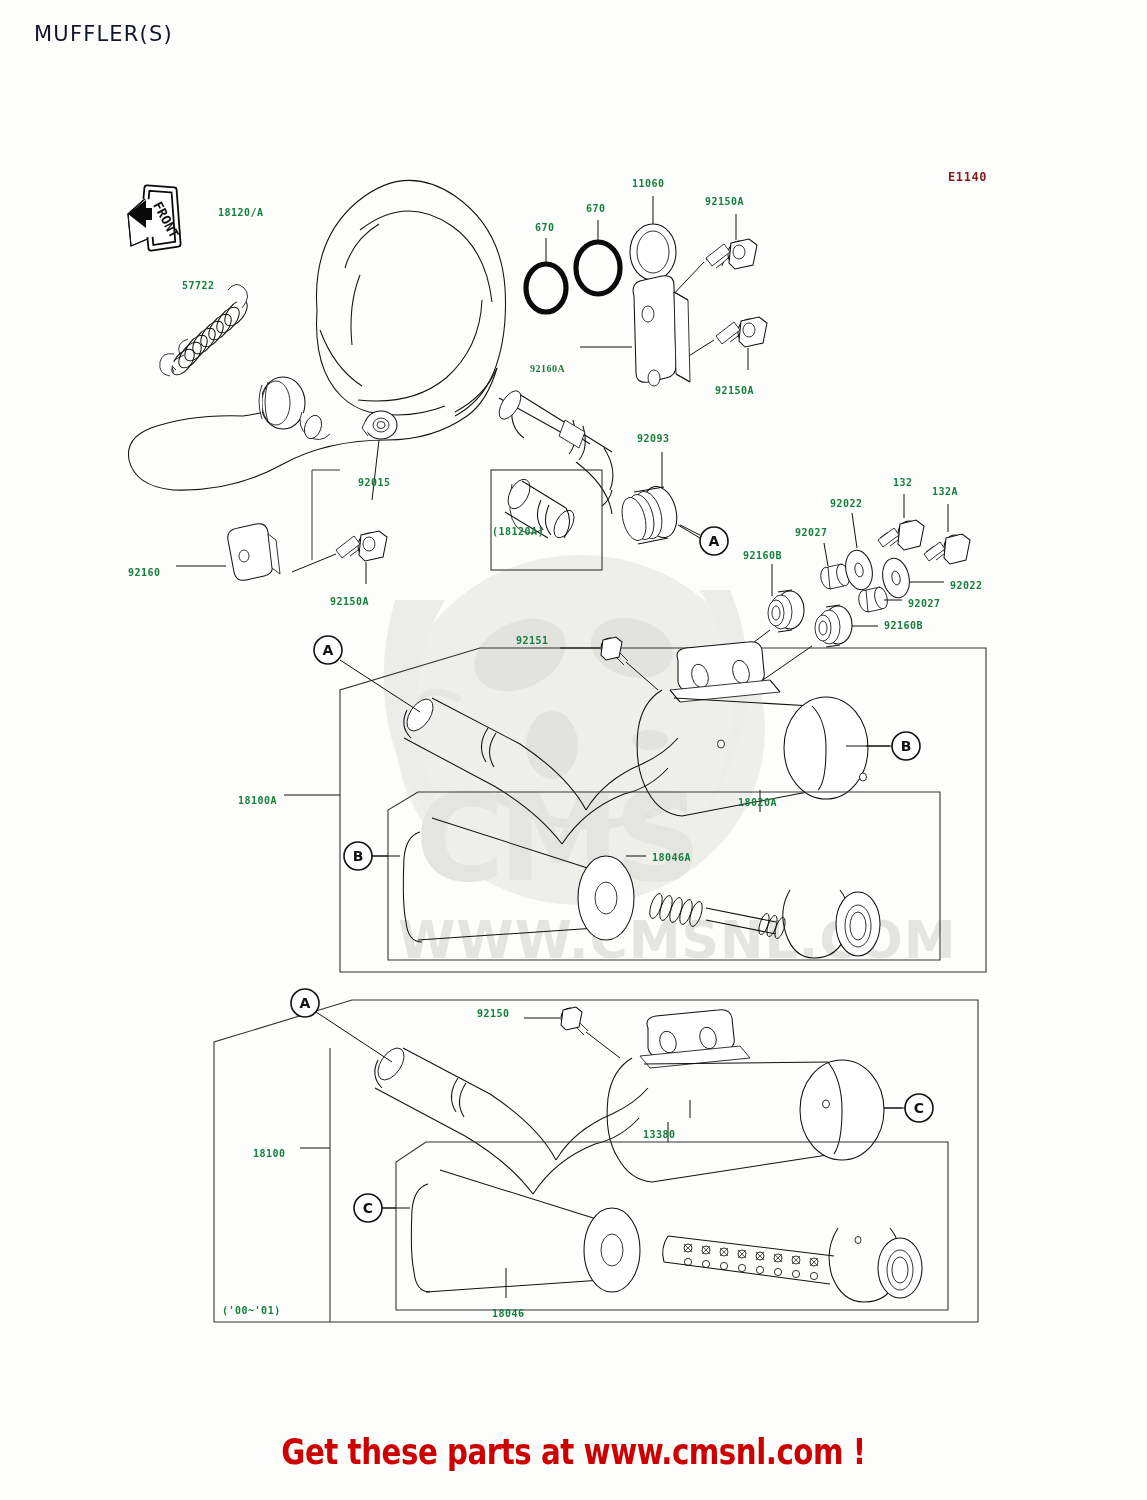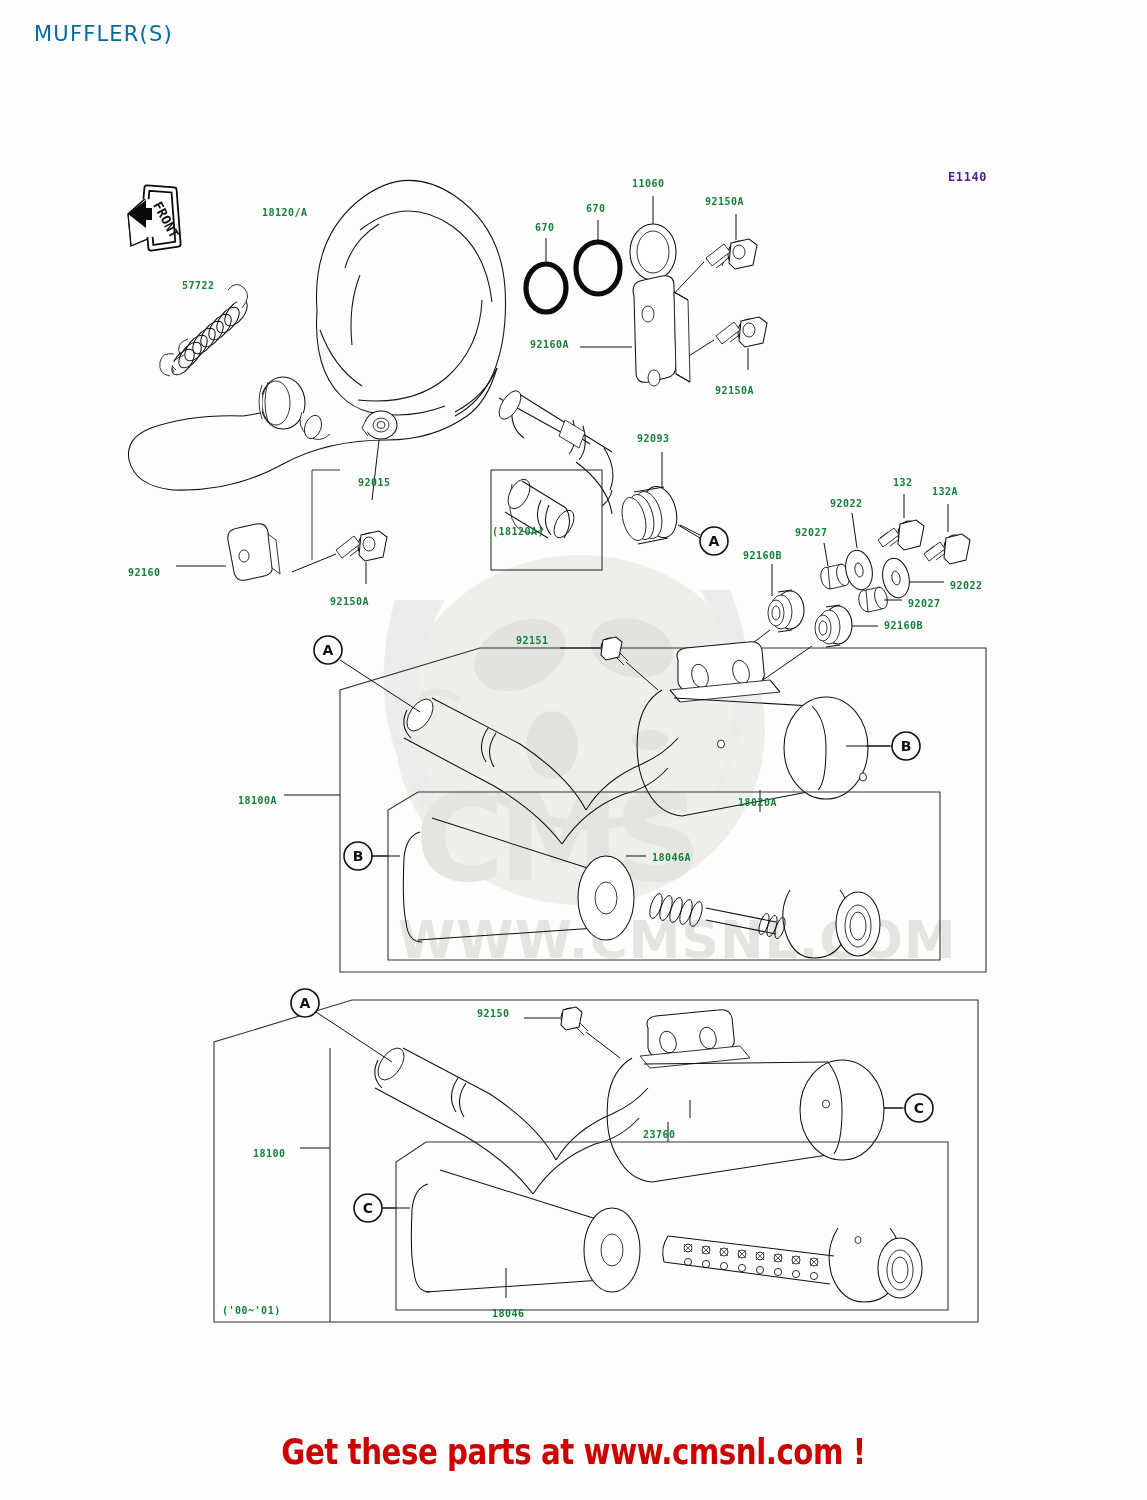--- a/index.html
+++ b/index.html
@@ -4,27 +4,27 @@
 <title>MUFFLER(S)</title>
 <style>
   html,body{margin:0;padding:0;background:#fdfdfb;}
   body{
     width:1147px;height:1500px;position:relative;overflow:hidden;
     font-family:"DejaVu Sans","Liberation Sans",sans-serif;
     background:#fdfdfb;
   }
   #page-title{
     position:absolute;left:34px;top:22px;
-    font-size:21px;letter-spacing:1.2px;color:#0369a1;
+    font-size:21px;letter-spacing:1.2px;color:#0f172a;
     font-family:"DejaVu Sans","Liberation Sans",sans-serif;
     font-weight:400;
   }
   #ref-code{
     position:absolute;left:948px;top:170px;
-    font-size:12px;font-weight:bold;color:#4c1d95;letter-spacing:0.6px;
+    font-size:12px;font-weight:bold;color:#7f1d1d;letter-spacing:0.6px;
     font-family:"DejaVu Sans Mono","Liberation Mono",monospace;
   }
   #footer-text{
     position:absolute;left:0;top:1432px;width:1147px;text-align:center;
     color:#cc0000;font-size:35px;font-weight:bold;letter-spacing:-0.5px;
     font-family:"DejaVu Sans Condensed","Liberation Sans",sans-serif;
     transform:scaleX(0.93);
   }
   #diagram{position:absolute;left:0;top:0;width:1147px;height:1420px;}
   .lbl{
@@ -565,44 +565,44 @@
   <path class="lead" d="M340 660 L420 712"></path>
   <path class="lead" d="M892 746 L866 746"></path>
   <path class="lead" d="M372 856 L400 856"></path>
   <path class="lead" d="M316 1012 L392 1062"></path>
   <path class="lead" d="M905 1108 L884 1108"></path>
   <path class="lead" d="M382 1208 L410 1208"></path>
 
 </svg>
 </div>
 
-<div class="lbl" style="left:218px;top:207px;margin-left:44px;">18120/A</div>
+<div class="lbl" style="left:218px;top:207px;">18120/A</div>
 <div class="lbl" style="left:182px;top:280px;">57722</div>
 <div class="lbl" style="left:535px;top:222px;">670</div>
 <div class="lbl" style="left:586px;top:203px;">670</div>
 <div class="lbl" style="left:632px;top:178px;">11060</div>
 <div class="lbl" style="left:705px;top:196px;">92150A</div>
-<div class="lbl" style="left:530px;top:339px;">92160A</div>
+<div class="lbl" style="left:530px;top:363px;font-family:Liberation Serif, serif;">92160A</div>
 <div class="lbl" style="left:715px;top:385px;">92150A</div>
 <div class="lbl" style="left:358px;top:477px;text-align:center;">92015</div>
 <div class="lbl" style="left:637px;top:433px;">92093</div>
 <div class="lbl" style="left:128px;top:567px;">92160</div>
 <div class="lbl" style="left:330px;top:596px;">92150A</div>
 <div class="lbl" style="left:492px;top:526px;">(18120A)</div>
 <div class="lbl" style="left:830px;top:498px;">92022</div>
 <div class="lbl" style="left:893px;top:477px;">132</div>
 <div class="lbl" style="left:932px;top:486px;">132A</div>
 <div class="lbl" style="left:795px;top:527px;">92027</div>
 <div class="lbl" style="left:743px;top:550px;">92160B</div>
 <div class="lbl" style="left:950px;top:580px;">92022</div>
 <div class="lbl" style="left:908px;top:598px;">92027</div>
 <div class="lbl" style="left:884px;top:620px;">92160B</div>
 <div class="lbl" style="left:516px;top:635px;">92151</div>
 <div class="lbl" style="left:238px;top:795px;">18100A</div>
 <div class="lbl" style="left:738px;top:797px;">18020A</div>
 <div class="lbl" style="left:652px;top:845px;margin-top:7px;">18046A</div>
 <div class="lbl" style="left:477px;top:1008px;">92150</div>
-<div class="lbl" style="left:643px;top:1129px;">23760</div>
+<div class="lbl" style="left:643px;top:1129px;">13380</div>
 <div class="lbl" style="left:253px;top:1148px;">18100</div>
 <div class="lbl" style="left:492px;top:1308px;">18046</div>
 <div class="lbl" style="left:222px;top:1305px;">('00~'01)</div>
 
 <div id="footer-text">Get these parts at www.cmsnl.com !</div>
 
 </body></html>

